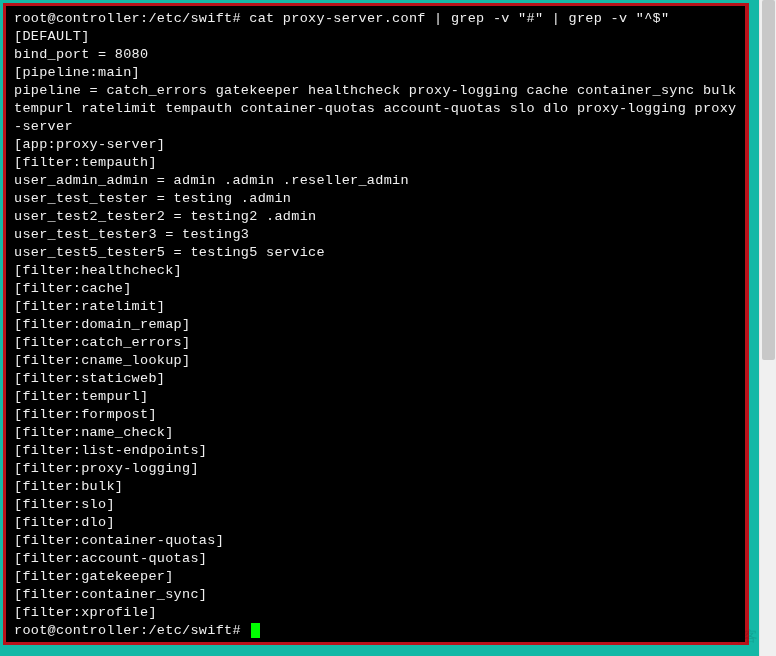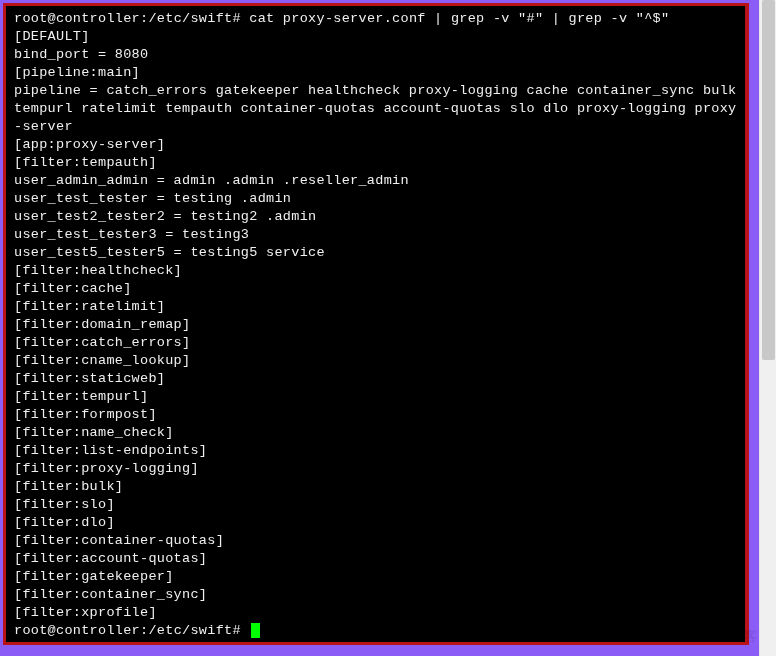--- a/index.html
+++ b/index.html
@@ -5,21 +5,21 @@
     * { margin: 0; padding: 0; box-sizing: border-box; }
     html,body{
       width: 776px; height: 656px;
       background: #fafafa;
       font-family: "Courier New", Courier, monospace;
       position: relative;
     }
     .stage{
       width: 776px; height: 656px;
       position: relative;
-      background: #8b5cf6;
+      background: #14b8a6;
     }
     .red-border{
       position: absolute;
       top: 3px; left: 3px;
       width: 746px;
       height: 642px;
       background: #b8121a;
       padding: 3px 4px 3px 3px;
     }
     .terminal{

